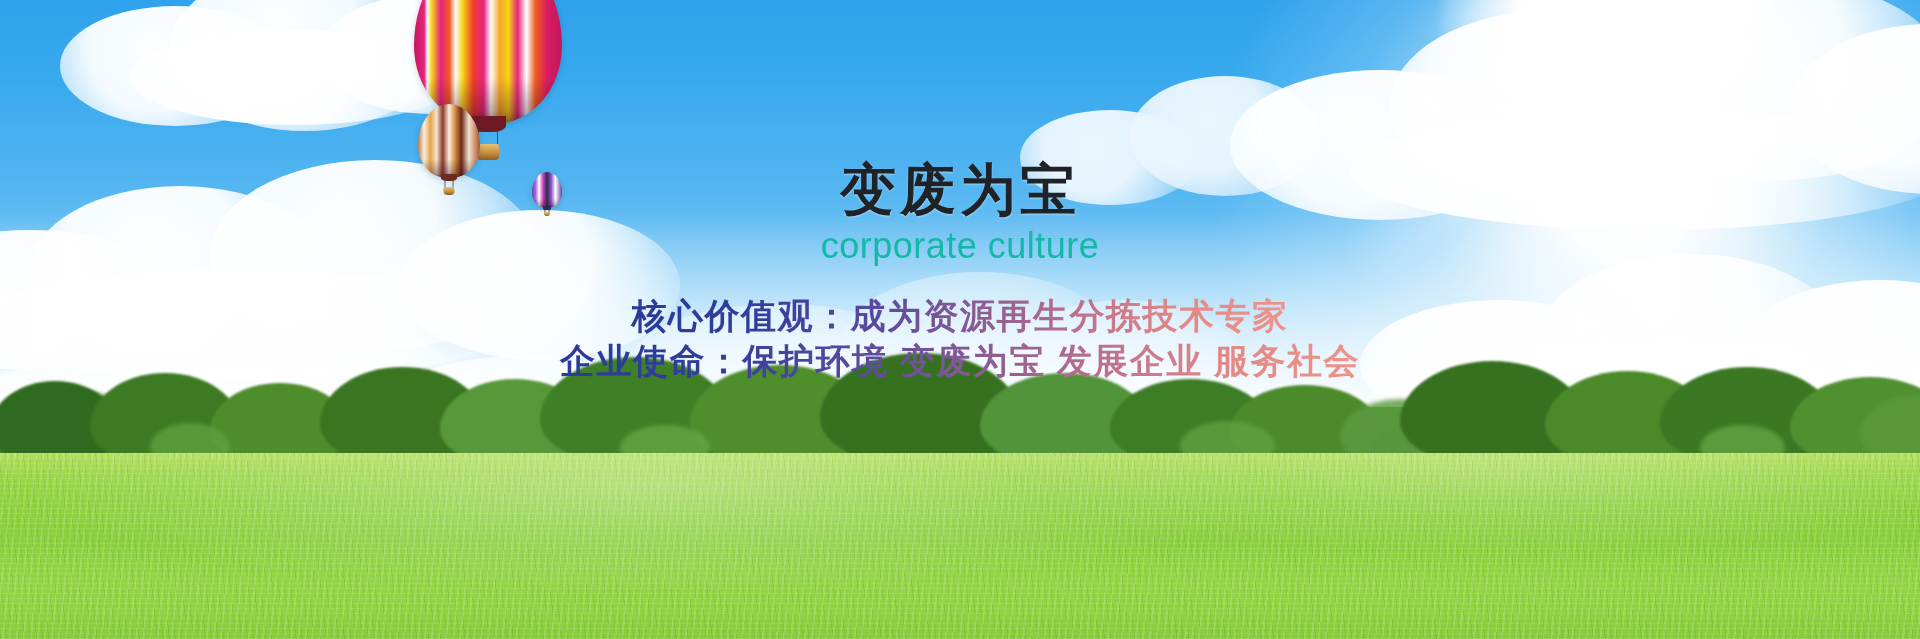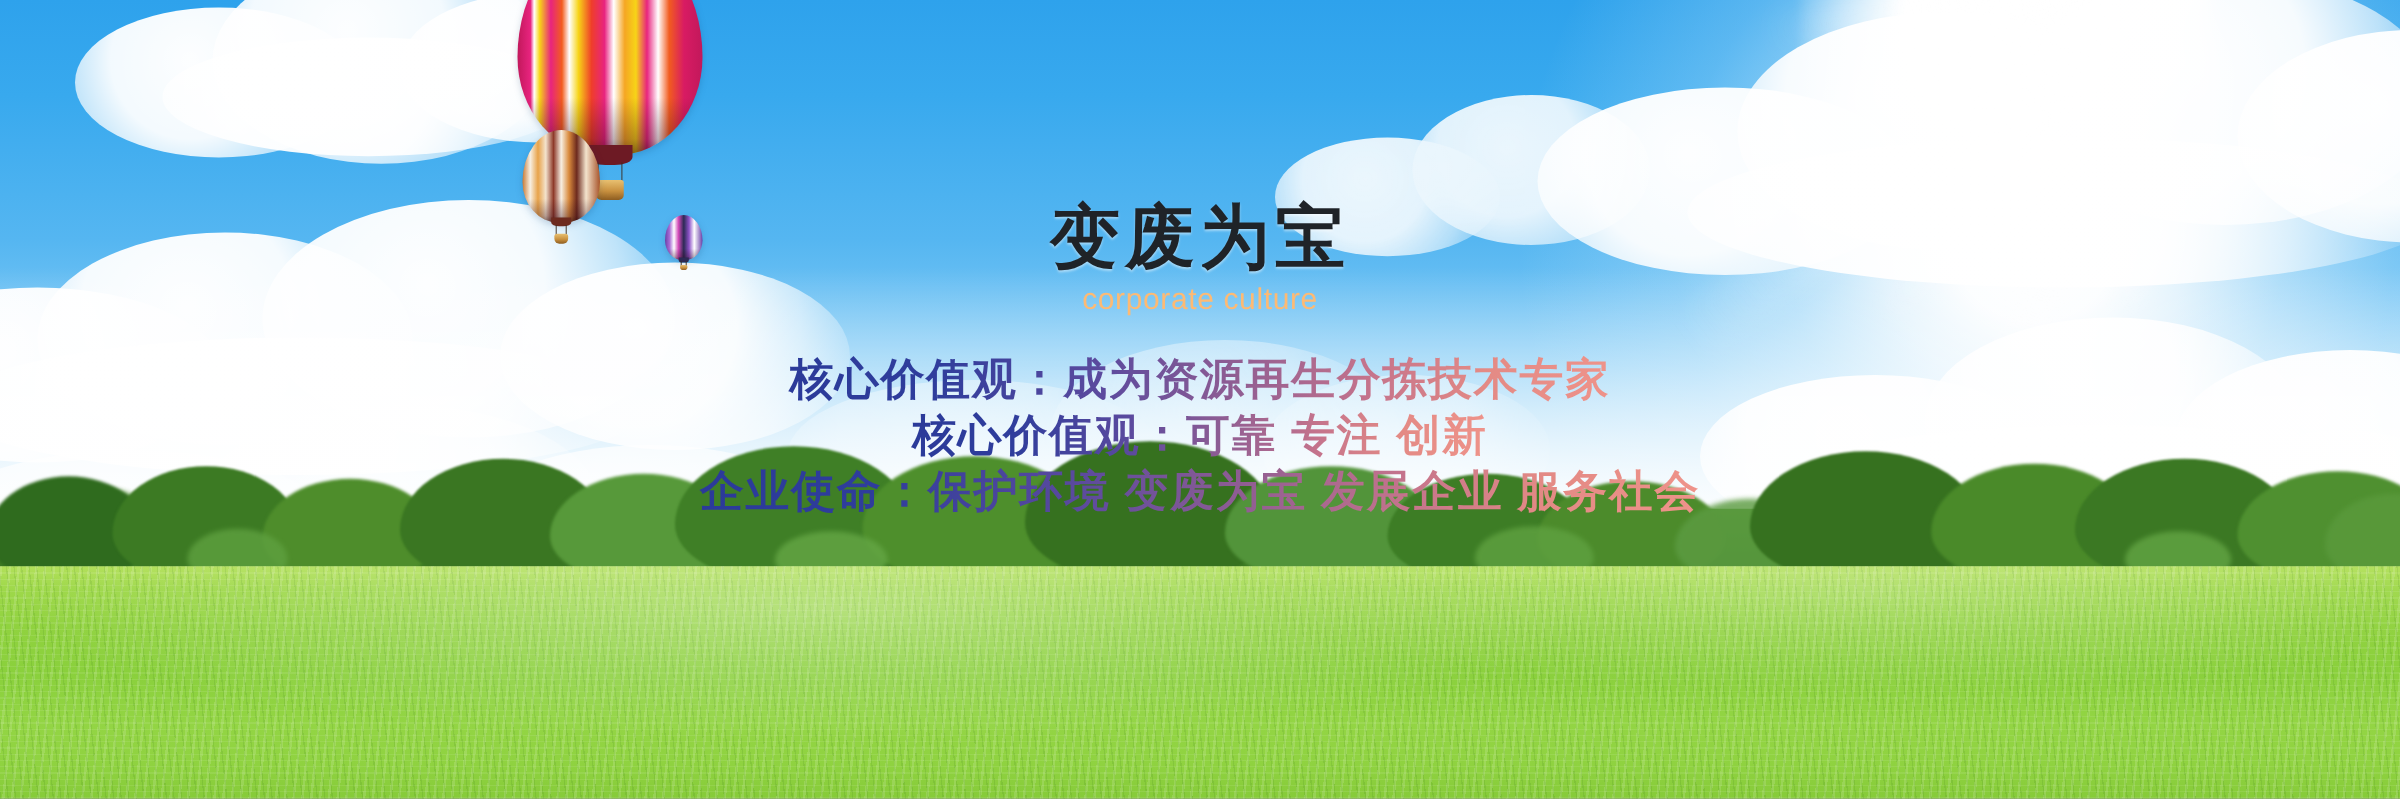--- a/index.html
+++ b/index.html
@@ -166,24 +166,24 @@
     padding-top:162px;
     font-size:56px;
     font-weight:700;
     letter-spacing:4px;
     color:#1f2328;
     line-height:1;
     text-shadow:0 1px 2px rgba(255,255,255,.45);
   }
   .title-en{
     margin:10px 0 0 0;
-    font-size:24px;
+    font-size:36px;
     font-weight:400;
     letter-spacing:.5px;
-    color:#fdba74;
+    color:#14b8a6;
     line-height:1;
   }
 
   .slogans{
     margin-top:30px;
     display:block;
   }
   .slogan{
     margin:0;
     font-size:35px;
@@ -369,21 +369,18 @@
 
   <div class="content">
     <h1 class="title-cn">变废为宝</h1>
     <div class="title-en">corporate culture</div>
 
     <div class="slogans">
       <div>
         <span class="slogan">核心价值观：成为资源再生分拣技术专家</span>
       </div>
       <div>
-        <span class="slogan">核心价值观：可靠 专注 创新</span>
-      </div>
-      <div>
         <span class="slogan">企业使命：保护环境 变废为宝 发展企业 服务社会</span>
       </div>
     </div>
   </div>
 
 </div>
 
 </body></html>

